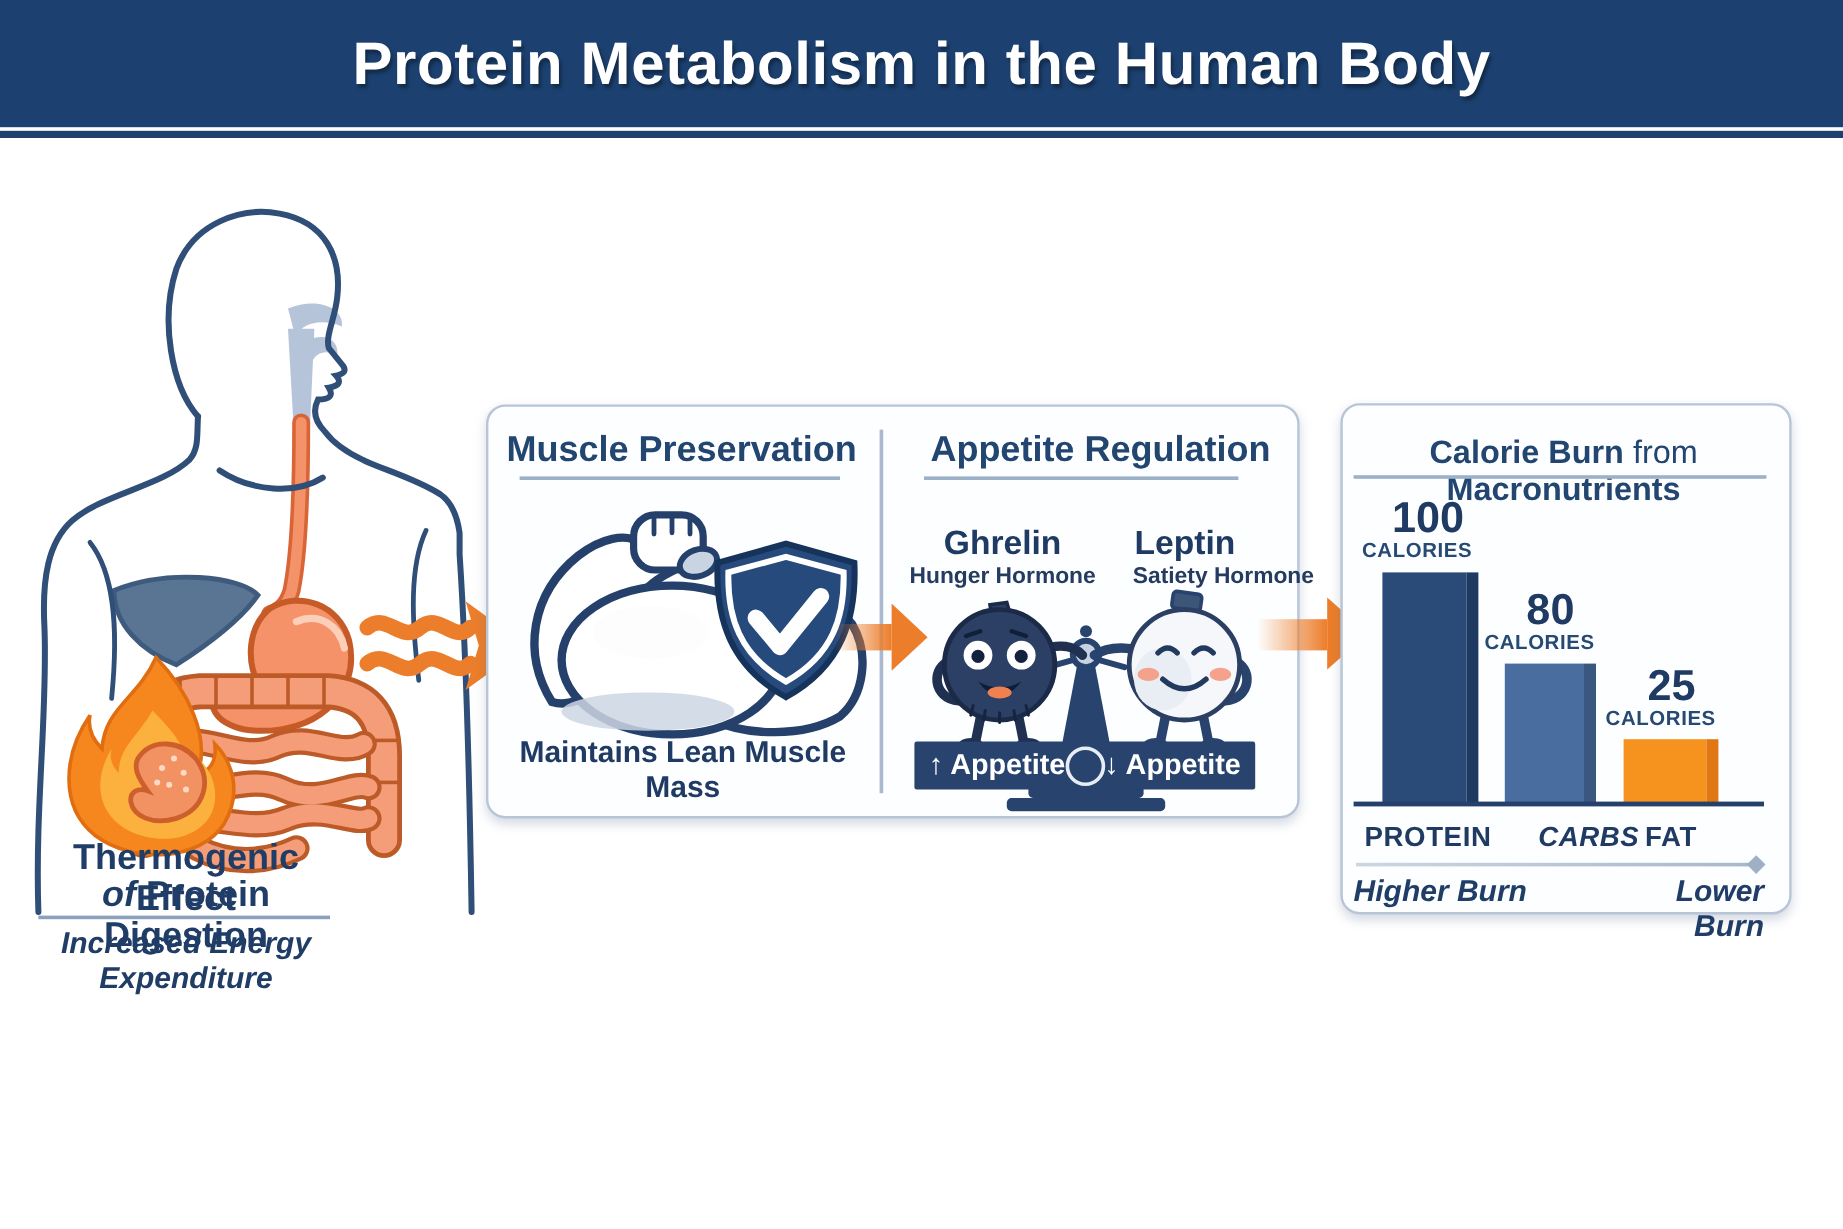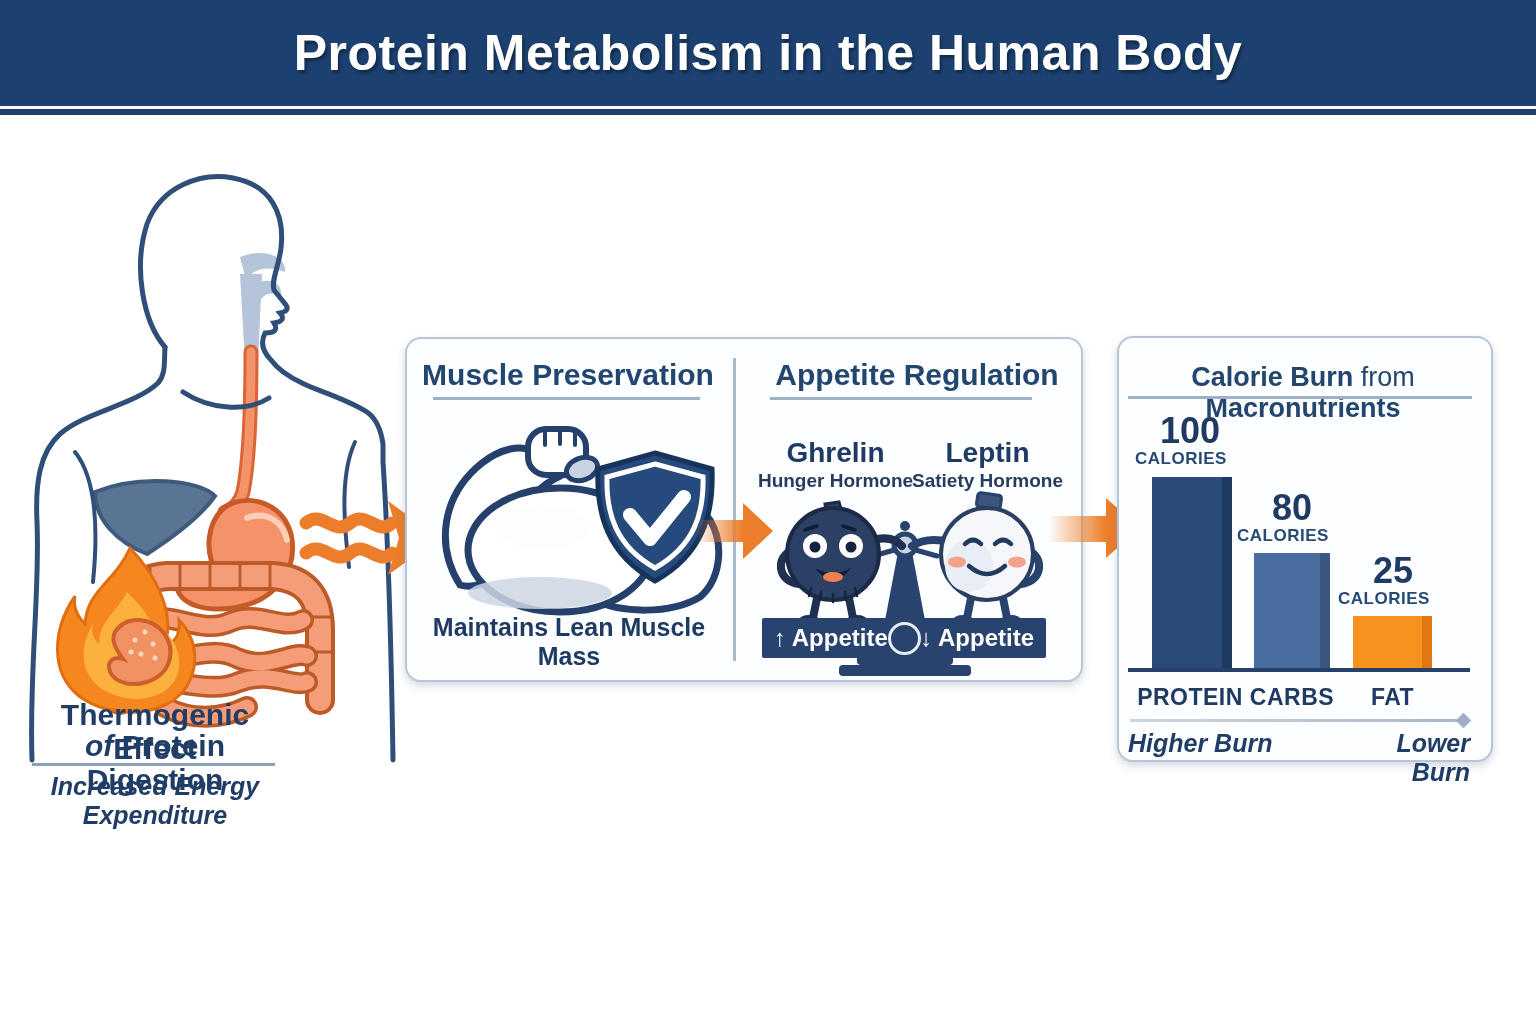--- a/index.html
+++ b/index.html
@@ -167,21 +167,21 @@
   </svg>
 
   <div class="caption" style="left:415px;top:613px;width:308px;">Maintains Lean Muscle Mass</div>
 
   <div class="sec-title" style="left:733px;top:358px;width:346px;margin-left:11px;">Appetite Regulation</div>
   <div class="underline" style="left:770px;top:397px;width:262px;"></div>
 
   <div class="hormone-name" style="left:758px;top:437px;width:155px;">Ghrelin</div>
   <div class="hormone-role" style="left:748px;top:470px;width:175px;">Hunger Hormone</div>
   <div class="hormone-name" style="left:910px;top:437px;width:155px;">Leptin</div>
-  <div class="hormone-role" style="left:900px;top:470px;width:175px;">Satiety Hormone</div>
+  <div class="hormone-role" style="left:900px;top:470px;width:175px;padding-left:32px;">Satiety Hormone</div>
 
   <svg style="left:755px;top:492px;z-index:2;" width="310" height="200" viewBox="0 0 310 200">
 
     <line x1="150" y1="40" x2="150" y2="52" stroke="#27436e" stroke-width="5"></line>
     <circle cx="150" cy="34" r="5" fill="#27436e"></circle>
     <path d="M150,55 L118,64 M150,55 L182,64" stroke="#27436e" stroke-width="5" stroke-linecap="round"></path>
     <polygon points="143,60 157,60 176,160 124,160" fill="#27436e"></polygon>
     <rect x="102" y="160" width="96" height="13" rx="4" fill="#27436e"></rect>
     <rect x="84" y="173" width="132" height="11" rx="4" fill="#27436e"></rect>
     <circle cx="150" cy="53" r="11" fill="#c7d3e2" stroke="#27436e" stroke-width="5"></circle>
@@ -254,21 +254,21 @@
         <div class="bar-side" style="background: rgb(58, 87, 127);"></div>
       </div>
     <div class="bar" style="left: 236px; width: 79px; height: 54px;">
         <div class="bar-main" style="background: rgb(246, 147, 31);"></div>
         <div class="bar-side" style="background: rgb(224, 119, 18);"></div>
       </div>
   </div>
   <div class="baseline"></div>
 
   <div class="cat-lbl" style="left:1135px;top:684px;width:110px;">PROTEIN</div>
-  <div class="cat-lbl" style="left:1240px;top:684px;width:104px;">CARBS</div>
+  <div class="cat-lbl" style="left:1272px;top:684px;width:104px;font-style:italic;">CARBS</div>
   <div class="cat-lbl" style="left:1345px;top:684px;width:95px;">FAT</div>
 
   <div class="axis-line"></div>
   <div class="axis-diamond"></div>
   <div class="burn-note" style="left:1128px;top:729px;">Higher Burn</div>
   <div class="burn-note" style="left:1340px;top:729px;width:130px;text-align:right;">Lower Burn</div>
 
 </div>
 
 </body></html>

